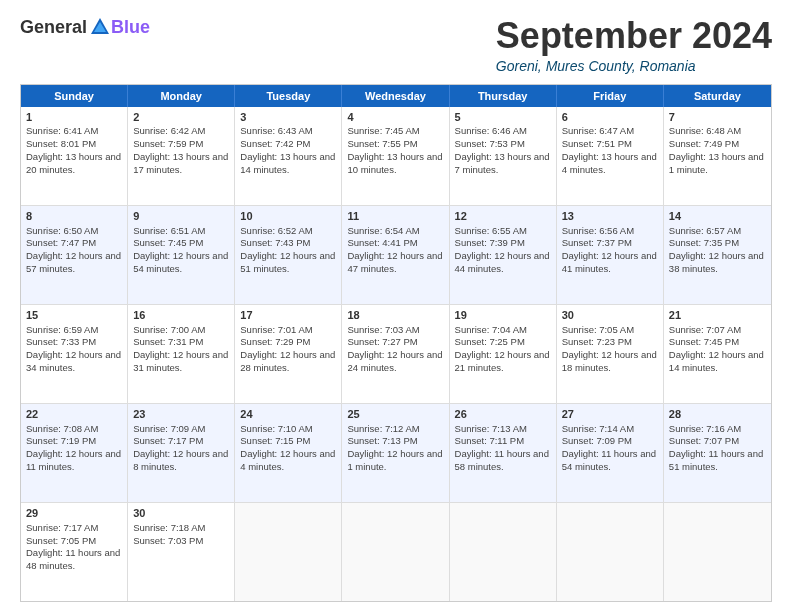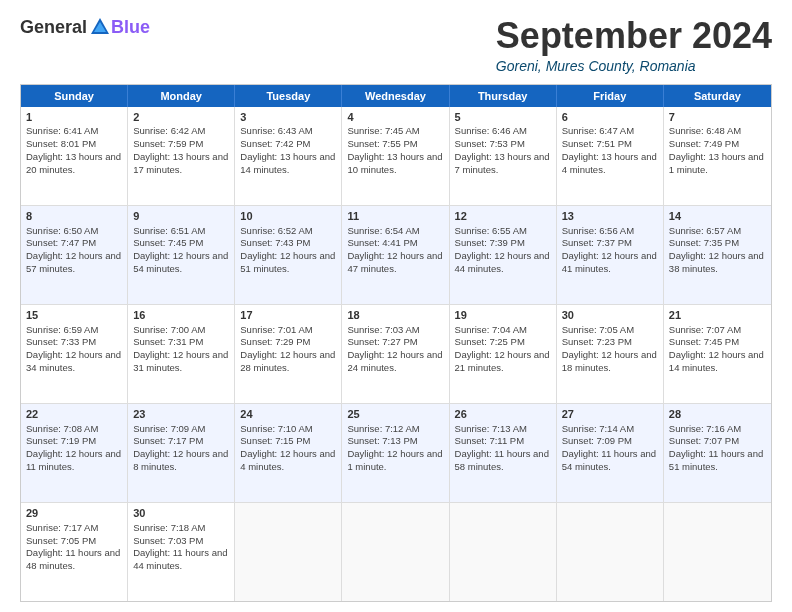--- a/index.html
+++ b/index.html
@@ -180,21 +180,21 @@
           <div class="cell alt-row"><span class="day-num">22</span><span class="info">Sunrise: 7:08 AM</span><br><span class="info">Sunset: 7:19 PM</span><br><span class="info">Daylight: 12 hours and 11 minutes.</span></div>
           <div class="cell alt-row"><span class="day-num">23</span><span class="info">Sunrise: 7:09 AM</span><br><span class="info">Sunset: 7:17 PM</span><br><span class="info">Daylight: 12 hours and 8 minutes.</span></div>
           <div class="cell alt-row"><span class="day-num">24</span><span class="info">Sunrise: 7:10 AM</span><br><span class="info">Sunset: 7:15 PM</span><br><span class="info">Daylight: 12 hours and 4 minutes.</span></div>
           <div class="cell alt-row"><span class="day-num">25</span><span class="info">Sunrise: 7:12 AM</span><br><span class="info">Sunset: 7:13 PM</span><br><span class="info">Daylight: 12 hours and 1 minute.</span></div>
           <div class="cell alt-row"><span class="day-num">26</span><span class="info">Sunrise: 7:13 AM</span><br><span class="info">Sunset: 7:11 PM</span><br><span class="info">Daylight: 11 hours and 58 minutes.</span></div>
           <div class="cell alt-row"><span class="day-num">27</span><span class="info">Sunrise: 7:14 AM</span><br><span class="info">Sunset: 7:09 PM</span><br><span class="info">Daylight: 11 hours and 54 minutes.</span></div>
           <div class="cell alt-row"><span class="day-num">28</span><span class="info">Sunrise: 7:16 AM</span><br><span class="info">Sunset: 7:07 PM</span><br><span class="info">Daylight: 11 hours and 51 minutes.</span></div>
         </div>
         <div class="calendar-row">
           <div class="cell"><span class="day-num">29</span><span class="info">Sunrise: 7:17 AM</span><br><span class="info">Sunset: 7:05 PM</span><br><span class="info">Daylight: 11 hours and 48 minutes.</span></div>
-          <div class="cell"><span class="day-num">30</span><span class="info">Sunrise: 7:18 AM</span><br><span class="info">Sunset: 7:03 PM</span><br><span class="info">Daylight: 11 hours and 44 minutes.</span></div>
+          <div class="cell"><span class="day-num">30</span><span class="info">Sunrise: 7:18 AM</span><br><span class="info">Sunset: 7:03 PM</span><br></div>
           <div class="cell empty"></div>
           <div class="cell empty"></div>
           <div class="cell empty"></div>
           <div class="cell empty"></div>
           <div class="cell empty"></div>
         </div>
       </div>
   </div>
 </div>
 

